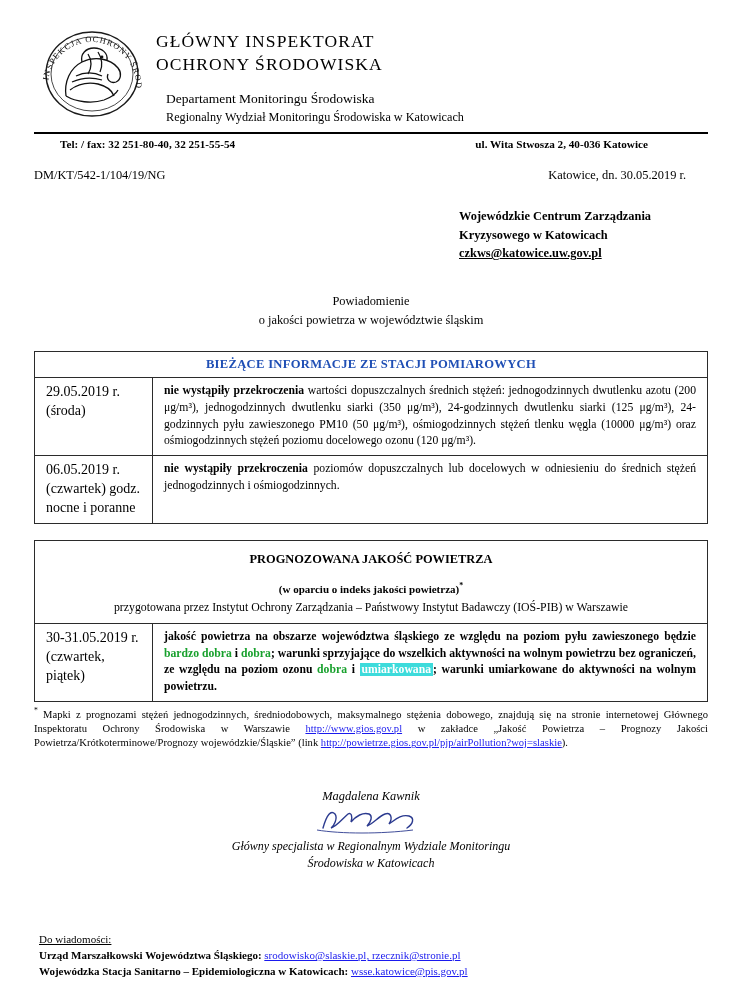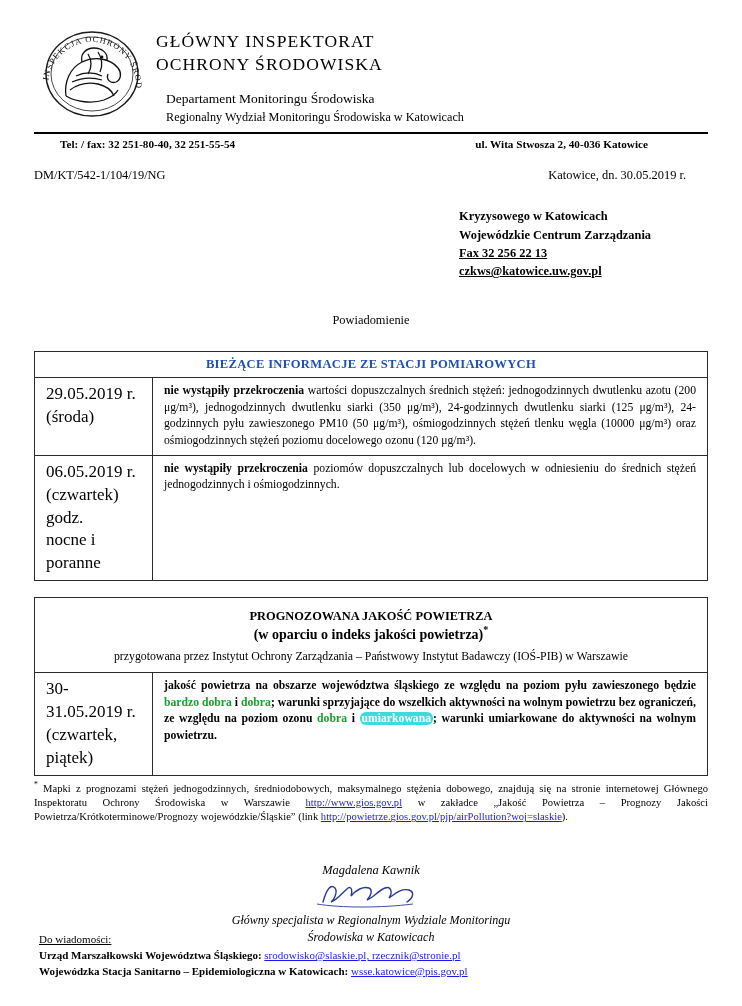--- a/index.html
+++ b/index.html
@@ -101,41 +101,41 @@
     letter-spacing: 0.3px;
     padding: 7px 4px;
   }
   .banner2 {
     text-align: center;
     color: #000000;
     font-weight: bold;
     font-size: 12.4px;
     padding: 6px 4px 2px 4px;
   }
-  .banner2 .sub { font-size: 14px; display: block; margin-top: 0;}
+  .banner2 .sub { font-size: 11px; display: block; margin-top: 14px;}
   .banner3 {
     text-align: center;
     font-size: 11.8px;
     padding: 4px 4px 6px 4px;
   }
   td.datecell {
     width: 118px;
-    font-size: 17px;
+    font-size: 14px;
     line-height: 1.35;
   }
   td.textcell {
     font-size: 11.7px;
     line-height: 1.42;
     text-align: justify;
   }
   .bold { font-weight: bold; }
   .sup { font-size: 0.72em; vertical-align: super; }
 
   .hl-green { color: #17a02c; font-weight: bold; }
-  .hl-cyan { background: #3ddbdb; color: #ffffff; font-weight: bold; padding: 0 2px; border-radius: 6px; }
+  .hl-cyan { background: #3ddbdb; color: #ffffff; font-weight: bold; padding: 0 2px; }
 
   .gap { height: 16px; }
 
   
   .footnote {
     margin: 4px 34px 0 34px;
     font-size: 10.6px;
     line-height: 1.38;
     text-align: justify;
   }
@@ -207,28 +207,28 @@
     <div class="contact-left">Tel: / fax:  32 251-80-40, 32 251-55-54</div>
     <div class="contact-right">ul. Wita Stwosza 2,  40-036 Katowice</div>
   </div>
 
   <div class="ref-row">
     <div>DM/KT/542-1/104/19/NG</div>
     <div class="ref-right">Katowice, dn. 30.05.2019 r.</div>
   </div>
 
   <div class="addressee">
+    <div>Wojewódzkie Centrum Zarządzania</div>
     <div>Kryzysowego w Katowicach</div>
-    <div>Wojewódzkie Centrum Zarządzania</div>
-    <div class="u">Fax 32 256 22 13</div>
     <div class="mail">czkws@katowice.uw.gov.pl</div>
   </div>
 
   <div class="subject">
     <div>Powiadomienie</div>
+    <div>o jakości powietrza w województwie śląskim</div>
   </div>
 
   <div class="tbl-wrap">
     <table class="box">
       <tbody>
           <tr>
         <td colspan="2" class="banner">BIEŻĄCE INFORMACJE ZE STACJI POMIAROWYCH</td>
       </tr>
       <tr>
         <td class="datecell">

